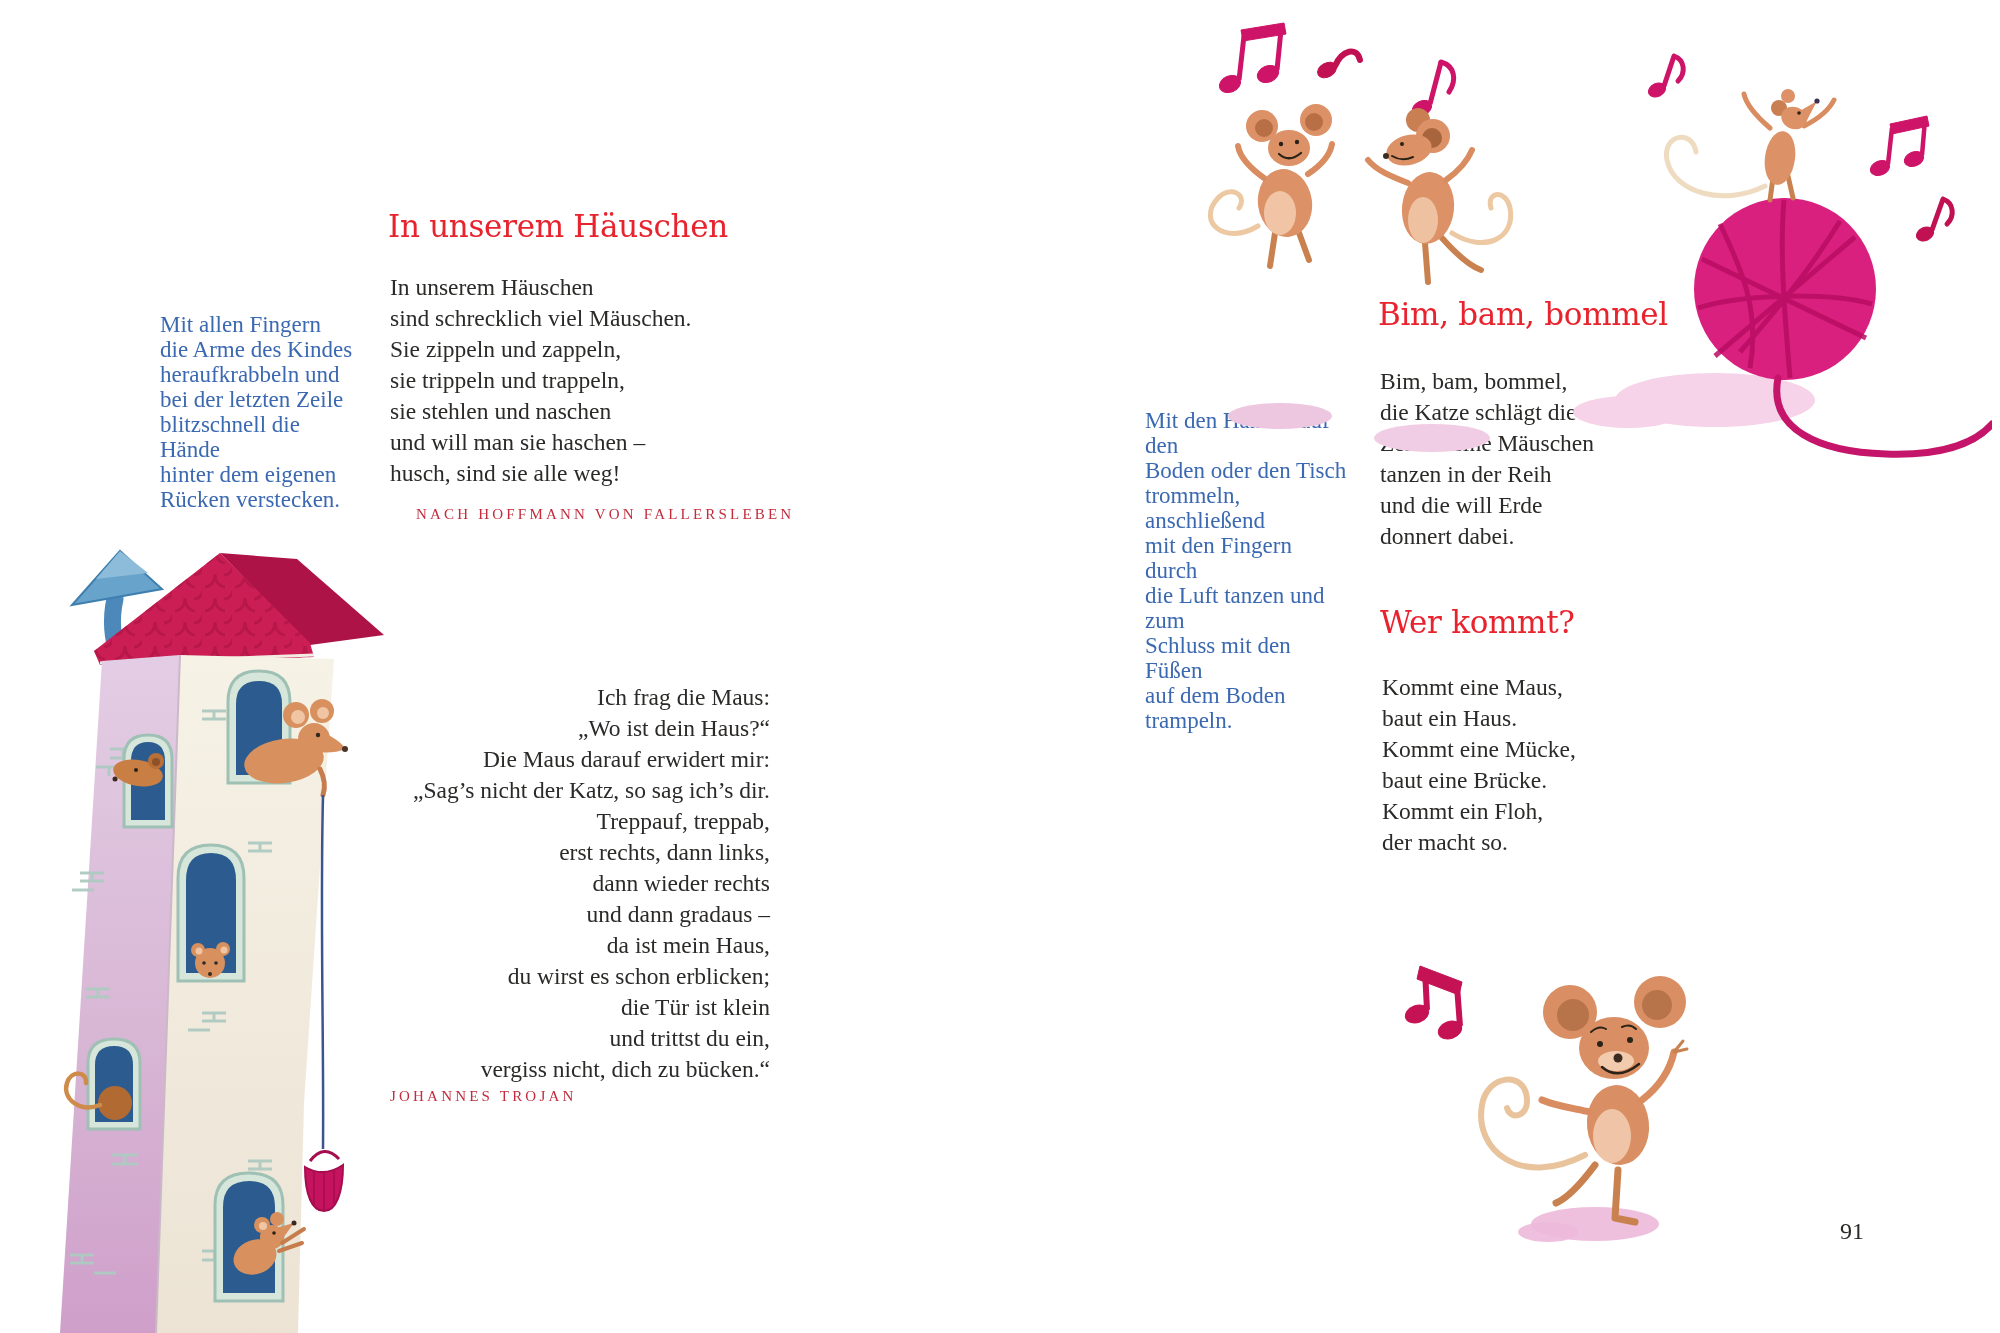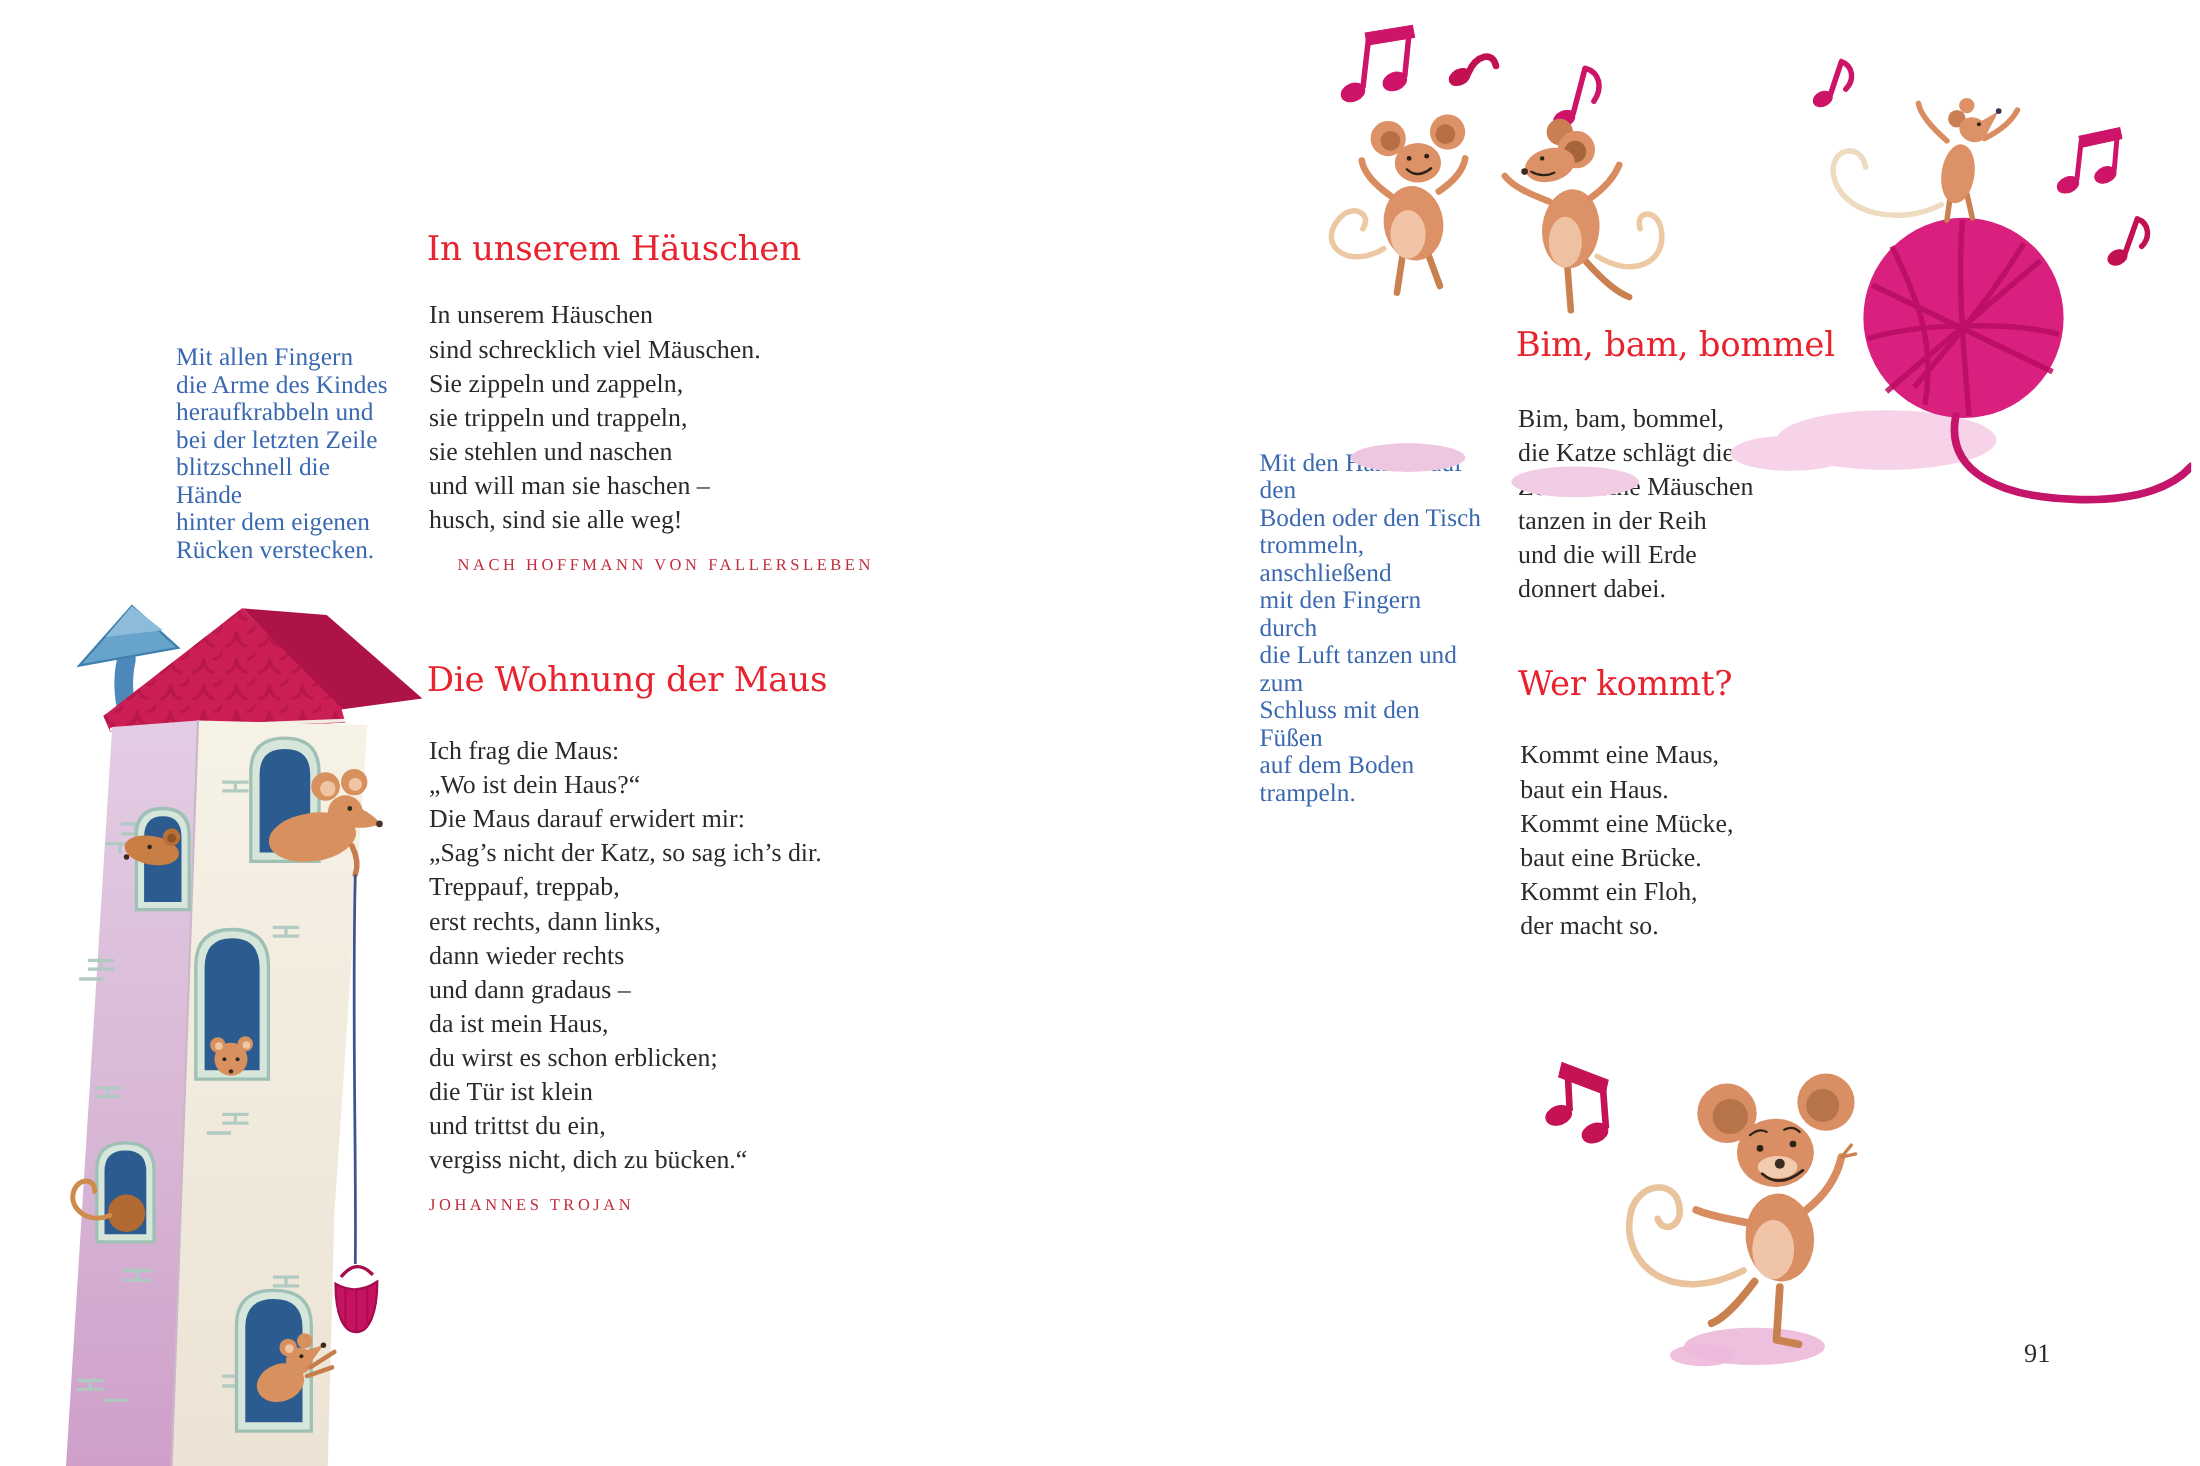--- a/index.html
+++ b/index.html
@@ -29,22 +29,21 @@
   <div class="poem-title" style="left:388px;top:208px;">In unserem Häuschen</div>
   <div class="poem-body" style="left:390px;top:272px;width:360px;">In unserem Häuschen
 sind schrecklich viel Mäuschen.
 Sie zippeln und zappeln,
 sie trippeln und trappeln,
 sie stehlen und naschen
 und will man sie haschen –
 husch, sind sie alle weg!</div>
   <div class="attribution" style="left:390px;top:506px;margin-left:26px;">NACH HOFFMANN VON FALLERSLEBEN</div>
 
-  <div class="poem-title" style="left:388px;top:600px;">Die Wohnung der Maus</div>
-  <div class="poem-body" style="left:390px;top:668px;width:380px;">Ich frag die Maus:
+  <div class="poem-body" style="left:390px;top:682px;width:380px;text-align:right;">Ich frag die Maus:
 „Wo ist dein Haus?“
 Die Maus darauf erwidert mir:
 „Sag’s nicht der Katz, so sag ich’s dir.
 Treppauf, treppab,
 erst rechts, dann links,
 dann wieder rechts
 und dann gradaus –
 da ist mein Haus,
 du wirst es schon erblicken;
 die Tür ist klein

